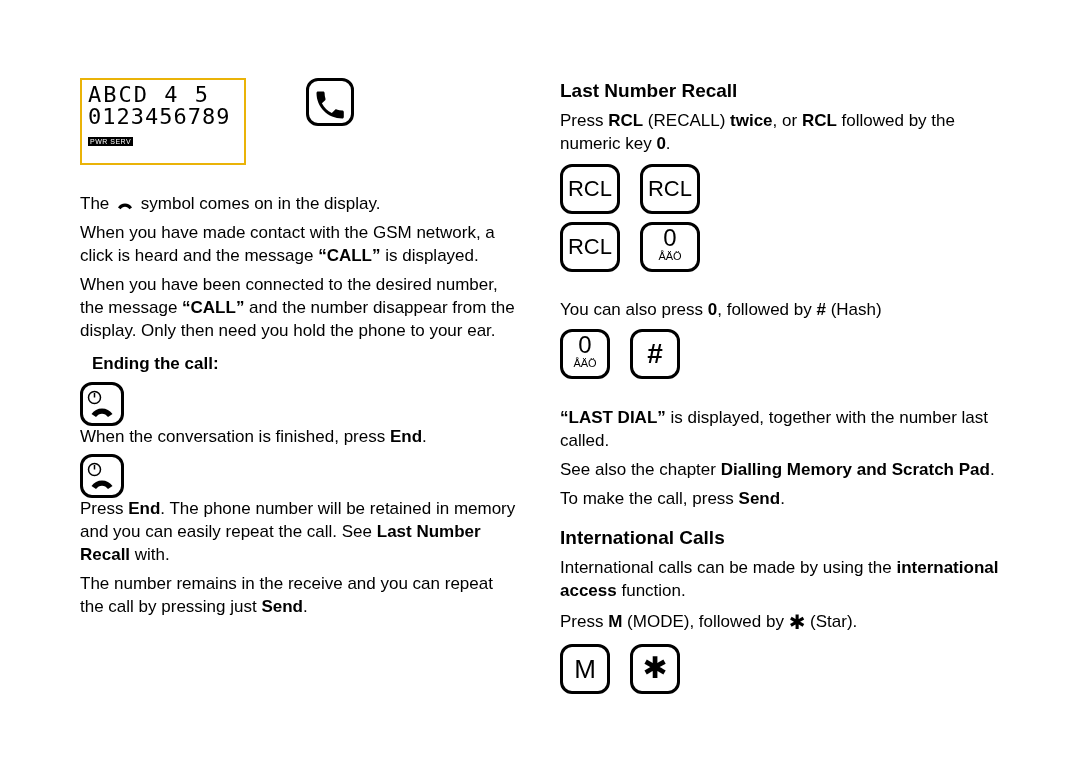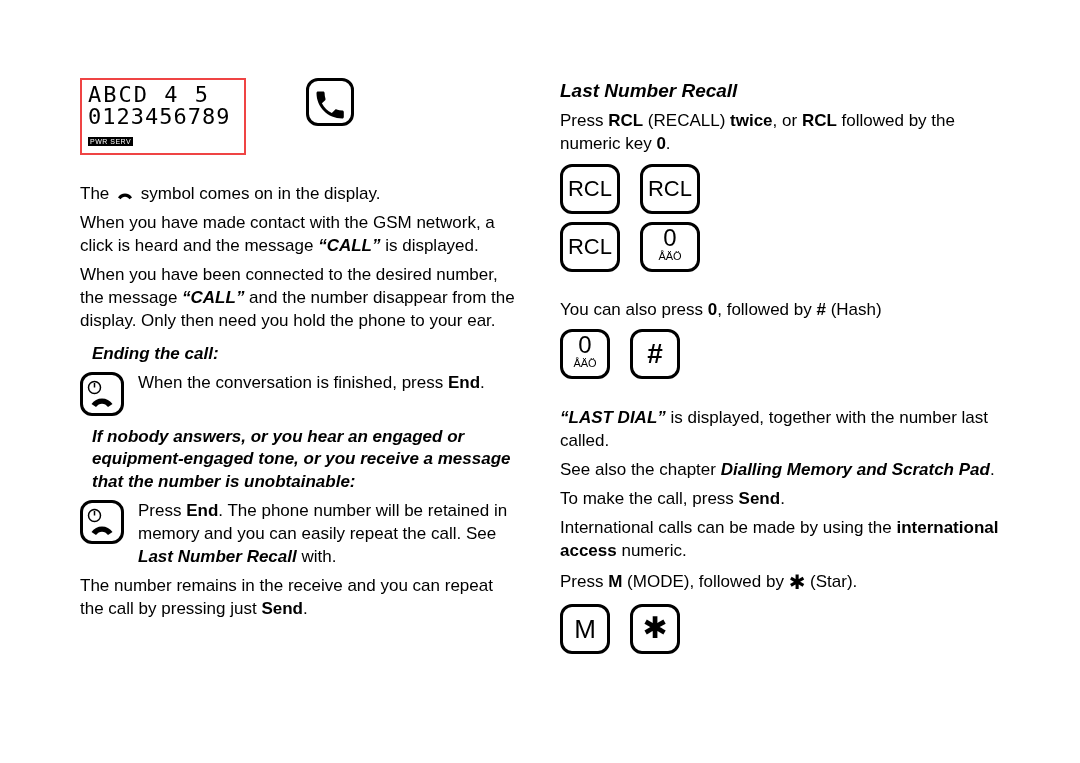--- a/index.html
+++ b/index.html
@@ -1,28 +1,28 @@
 <!DOCTYPE html>
 <html><head>
 <meta charset="utf-8">
 <style>
   html,body{margin:0;padding:0;background:#fff;font-family:Arial,Helvetica,sans-serif;font-size:17px;color:#000;line-height:1.35;}
   .page{width:1080px;height:763px;box-sizing:border-box;padding:78px 80px 40px 80px;display:flex;gap:40px;}
   .col{flex:1;min-width:0;}
   p{margin:2px 0 6px 0;}
-  .bi{font-weight:bold;font-style:italic;}
+  .bi{font-weight:bold;}
   .b{font-weight:bold;}
   .key{display:inline-block;vertical-align:middle;border:3px solid #000;border-radius:12px;background:#fff;text-align:center;box-sizing:border-box;font-family:Arial;}
   .key-row{display:flex;gap:20px;margin:8px 0;}
-  .lcd-box{display:inline-block;border:2px solid #ef4444;padding:4px 6px 2px 6px;width:150px;vertical-align:top;}
+  .lcd-box{display:inline-block;border:2px solid #eab308;padding:4px 6px 12px 6px;width:150px;vertical-align:top;}
   .lcd-top{font-family:monospace;font-size:22px;letter-spacing:2px;line-height:1;}
   .lcd-mid{font-family:monospace;font-size:22px;letter-spacing:1px;line-height:1;}
   .lcd-bot{font-family:Arial;font-size:7px;letter-spacing:0.5px;line-height:1;background:#000;color:#fff;display:inline-block;padding:1px 2px;margin-top:2px;}
   .top-illus{display:flex;align-items:flex-start;gap:60px;margin-bottom:28px;}
-  .flex-start{display:flex;align-items:flex-start;gap:14px;margin:6px 0;}
+  .flex-start{display:flex;align-items:flex-start;gap:0;margin:6px 0;flex-direction:column;}
   .sub-heading{margin-top:10px;margin-bottom:4px;margin-left:12px;}
 </style>
 </head>
 <body>
 
 <div class="page">
 
   <div class="col">
 
     <div class="top-illus">
@@ -61,21 +61,20 @@
           <circle cx="7" cy="7" r="4" fill="none" stroke="#000" stroke-width="1"></circle>
             <line x1="7" y1="4" x2="7" y2="7" stroke="#000" stroke-width="1"></line>
           <path fill="#000" d="M5 18c3-5 11-5 14 0l-3 2c-2-3-6-3-8 0z"></path>
         </svg>
       </div>
       <p style="margin:0">
         <span>When the conversation is finished, press </span><span class="b">End</span><span>.</span>
       </p>
     </div>
 
-    <p class="bi sub-heading">If nobody answers, or you hear an engaged or equipment-engaged tone, or you receive a message that the number is unobtainable:</p>
     <div class="flex-start">
       <div class="key" style="width:44px;height:44px;padding-top:2px;flex-shrink:0">
         <svg width="36" height="36" viewBox="0 0 24 24">
           <circle cx="7" cy="7" r="4" fill="none" stroke="#000" stroke-width="1"></circle>
             <line x1="7" y1="4" x2="7" y2="7" stroke="#000" stroke-width="1"></line>
           <path fill="#000" d="M5 18c3-5 11-5 14 0l-3 2c-2-3-6-3-8 0z"></path>
         </svg>
       </div>
       <p style="margin:0">
         <span>Press </span><span class="b">End</span><span>. The phone number will be retained in memory and you can easily repeat the call. See </span><span class="bi">Last Number Recall</span><span> with.</span>
@@ -121,22 +120,23 @@
     <p style="margin-top:28px">
       <span class="bi">“LAST DIAL”</span><span> is displayed, together with the number last called.</span>
     </p>
     <p>
       <span>See also the chapter </span><span class="bi">Dialling Memory and Scratch Pad</span><span>.</span>
     </p>
     <p>
       <span>To make the call, press </span><span class="b">Send</span><span>.</span>
     </p>
 
+    <p class="bi" style="font-size:19px;margin-top:14px">International Calls</p>
     <p>
-      <span>International calls can be made by using the </span><span class="b">international access</span><span> numeric.</span>
+      <span>International calls can be made by using the </span><span class="b">international access</span><span> function.</span>
     </p>
     <p>
       <span>Press </span><span class="b">M</span><span> (MODE), followed by </span><span style="font-size:20px;vertical-align:-2px">✱</span><span> (Star).</span>
     </p>
 
     <div class="key-row">
       <div class="key" style="width:50px;height:50px;font-size:26px;line-height:44px">M</div>
       <div class="key" style="width:50px;height:50px;font-size:30px;line-height:42px">✱</div>
     </div>
 

